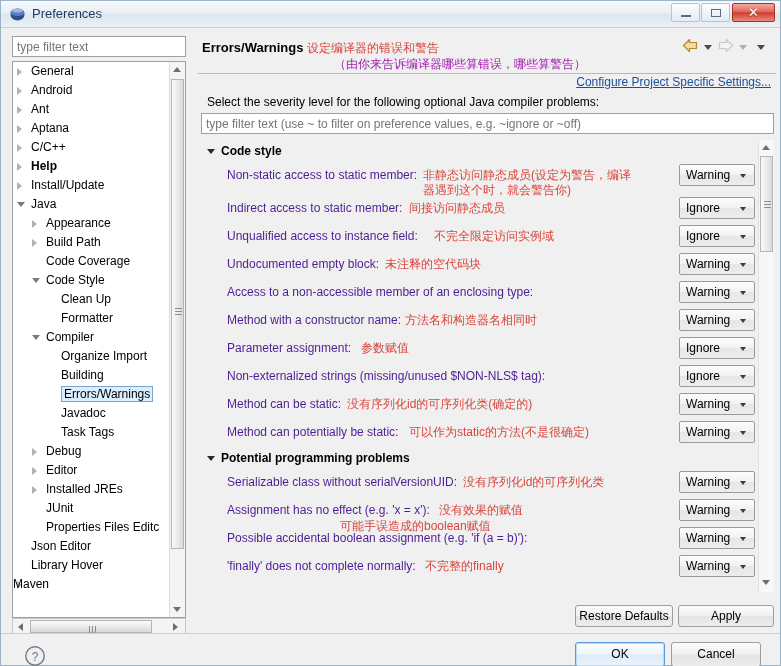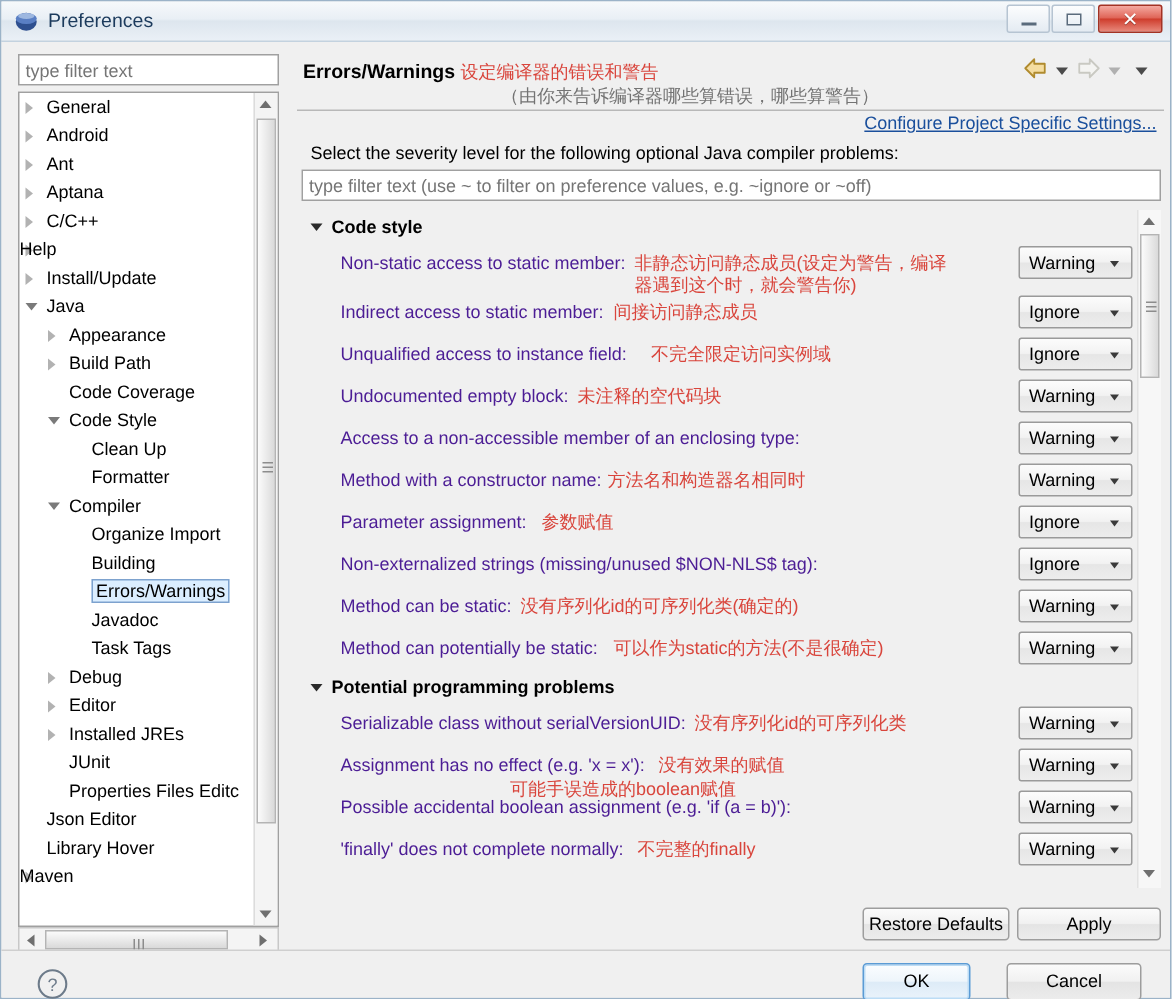--- a/index.html
+++ b/index.html
@@ -241,21 +241,21 @@
     position: absolute;
     left: 112px; top: 12px;
     font-size: 12px;
     color: #d9453c;
     white-space: nowrap;
   }
   #page-title-note2 {
     position: absolute;
     left: 139px; top: 28px;
     font-size: 12px;
-    color: #737373;
+    color: #a21caf;
     white-space: nowrap;
   }
   #title-rule {
     position: absolute;
     left: 3px; top: 45px;
     width: 578px; height: 1px;
     background: #b8b8b8;
   }
   #nav-arrows {
     position: absolute;
@@ -423,21 +423,21 @@
     left: 0; top: 606px;
     width: 779px; height: 31px;
     background: #f0f0f0;
   }
   #help-icon {
     position: absolute;
     left: 23px; top: 617px;
     width: 22px; height: 22px;
   }
   #btn-ok {
-    left: 574px; top: 614px; width: 72px; height: 25px; line-height: 23px;
+    left: 574px; top: 614px; width: 90px; height: 25px; line-height: 23px;
     border-color: #5b9bd5;
     box-shadow: 0 0 0 1px #bcdcf5 inset;
     background: linear-gradient(to bottom, #fbfdff 0%, #eef5fb 48%, #ddebf7 52%, #eaf3fb 100%);
   }
   #btn-cancel { left: 670px; top: 614px; width: 90px; height: 25px; line-height: 23px; }
 </style>
 </head>
 <body>
 
 <div id="window">
@@ -467,21 +467,21 @@
 
     <input id="filter-input" type="text" placeholder="type filter text" style="">
 
     <div id="tree-panel">
       <div id="tree-items">
           <div class="tree-item"><span class="twisty collapsed" style="left: 4px;"></span><span class="tree-label" style="margin-left: 18px;">General</span></div>
           <div class="tree-item"><span class="twisty collapsed" style="left: 4px;"></span><span class="tree-label" style="margin-left: 18px;">Android</span></div>
           <div class="tree-item"><span class="twisty collapsed" style="left: 4px;"></span><span class="tree-label" style="margin-left: 18px;">Ant</span></div>
           <div class="tree-item"><span class="twisty collapsed" style="left: 4px;"></span><span class="tree-label" style="margin-left: 18px;">Aptana</span></div>
           <div class="tree-item"><span class="twisty collapsed" style="left: 4px;"></span><span class="tree-label" style="margin-left: 18px;">C/C++</span></div>
-          <div class="tree-item"><span class="twisty collapsed" style="left: 4px;"></span><span class="tree-label" style="">Help</span></div>
+          <div class="tree-item"><span class="twisty collapsed" style="left: 4px;"></span><span class="tree-label" style="margin-left: 18px; font-weight: bold;">Help</span></div>
           <div class="tree-item"><span class="twisty collapsed" style="left: 4px;"></span><span class="tree-label" style="margin-left: 18px;">Install/Update</span></div>
           <div class="tree-item"><span class="twisty expanded" style="left: 4px;"></span><span class="tree-label" style="margin-left: 18px;">Java</span></div>
           <div class="tree-item"><span class="twisty collapsed" style="left: 19px;"></span><span class="tree-label" style="margin-left: 33px;">Appearance</span></div>
           <div class="tree-item"><span class="twisty collapsed" style="left: 19px;"></span><span class="tree-label" style="margin-left: 33px;">Build Path</span></div>
           <div class="tree-item"><span class="tree-label" style="margin-left: 33px;">Code Coverage</span></div>
           <div class="tree-item"><span class="twisty expanded" style="left: 19px;"></span><span class="tree-label" style="margin-left: 33px;">Code Style</span></div>
           <div class="tree-item"><span class="tree-label" style="margin-left: 48px;">Clean Up</span></div>
           <div class="tree-item"><span class="tree-label" style="margin-left: 48px;">Formatter</span></div>
           <div class="tree-item"><span class="twisty expanded" style="left: 19px;"></span><span class="tree-label" style="margin-left: 33px;">Compiler</span></div>
           <div class="tree-item"><span class="tree-label" style="margin-left: 48px;">Organize Import</span></div>

